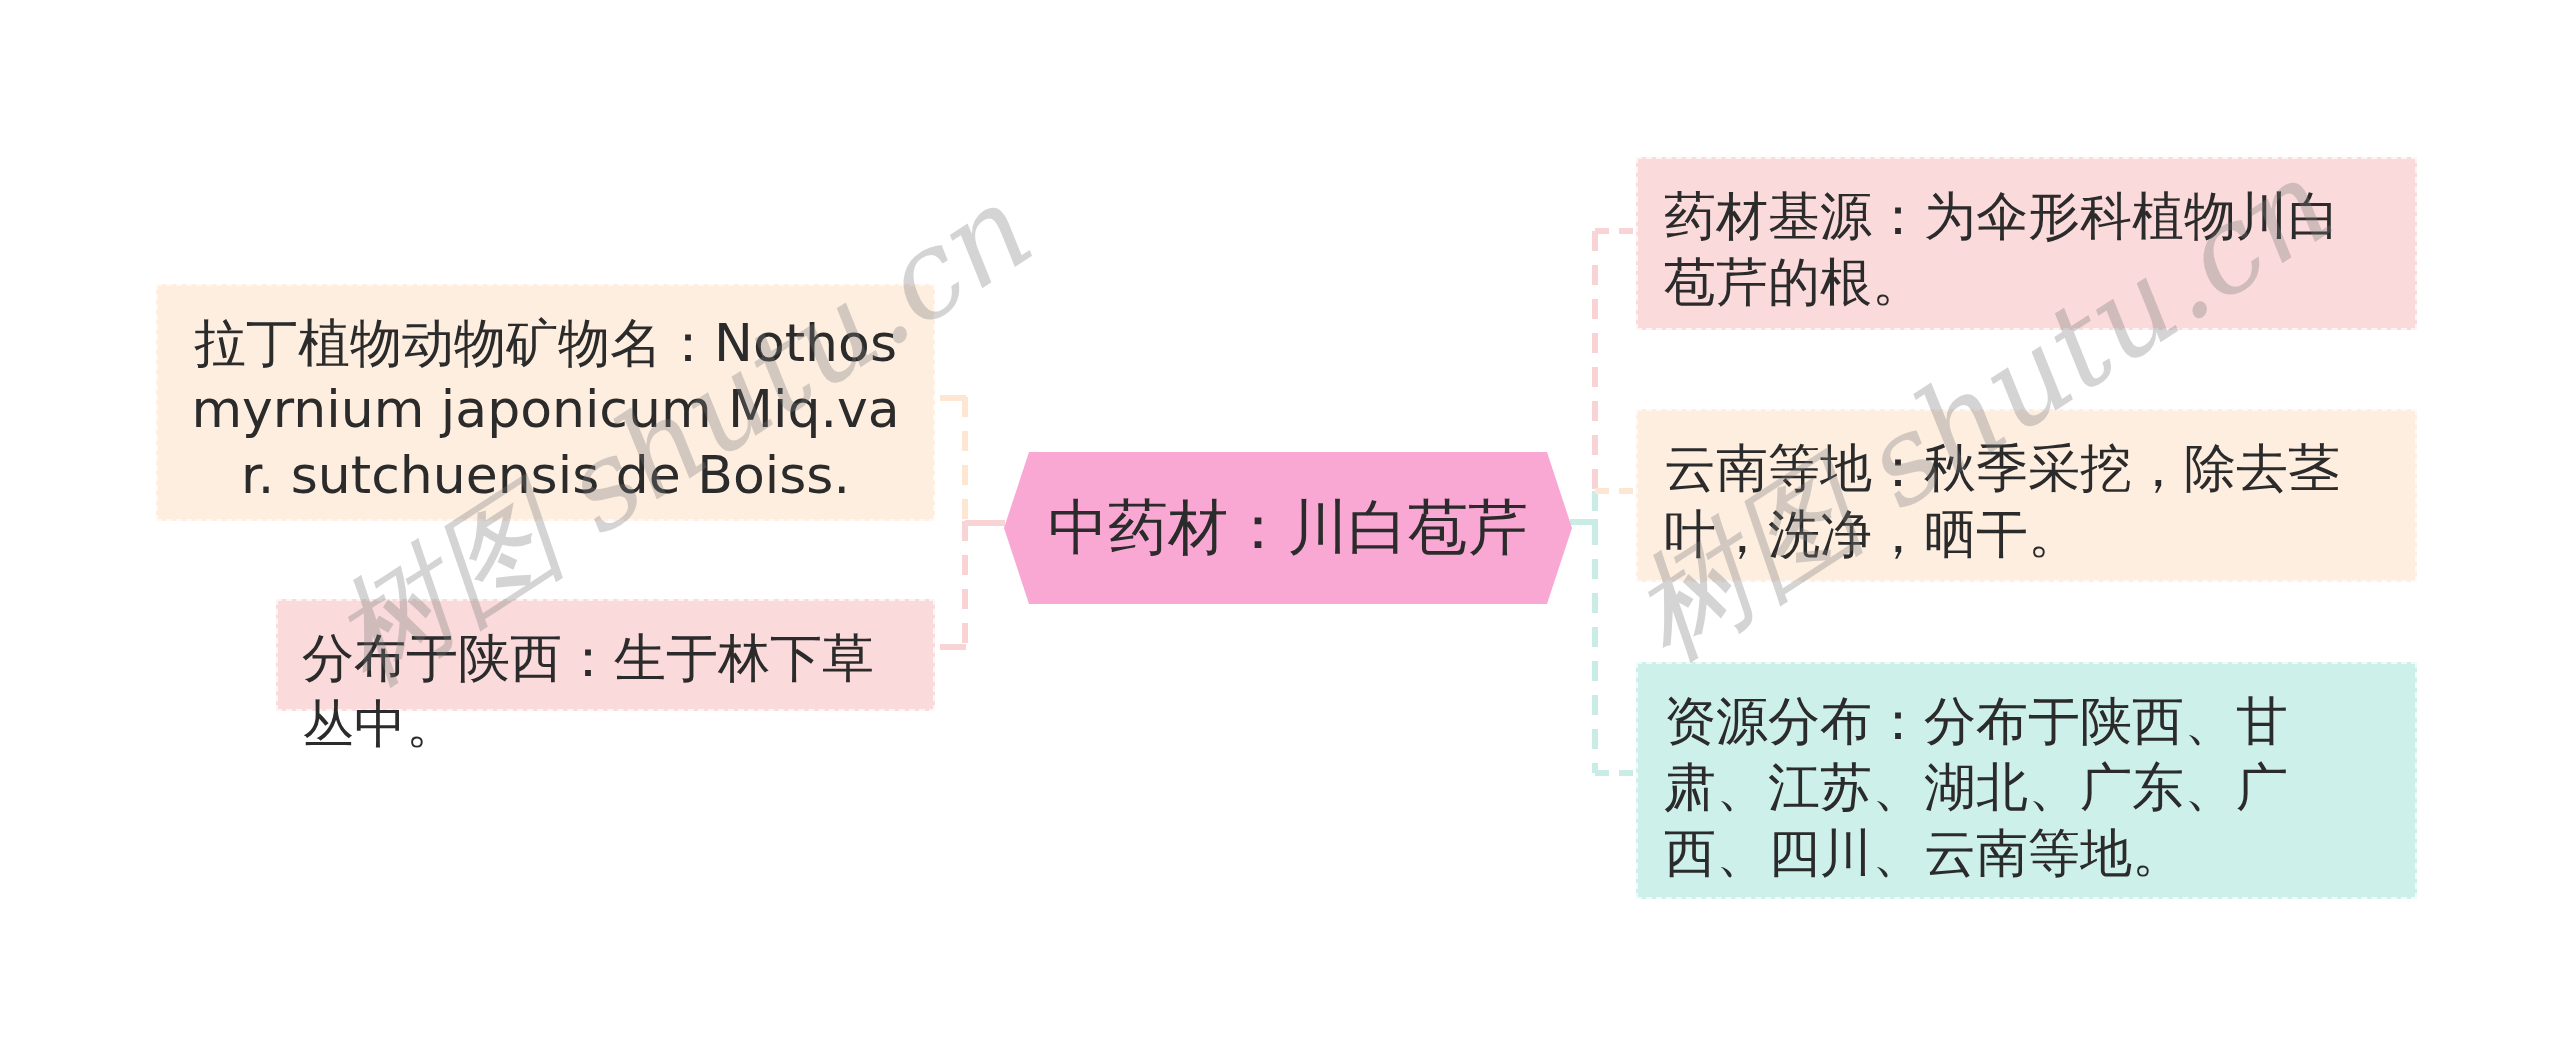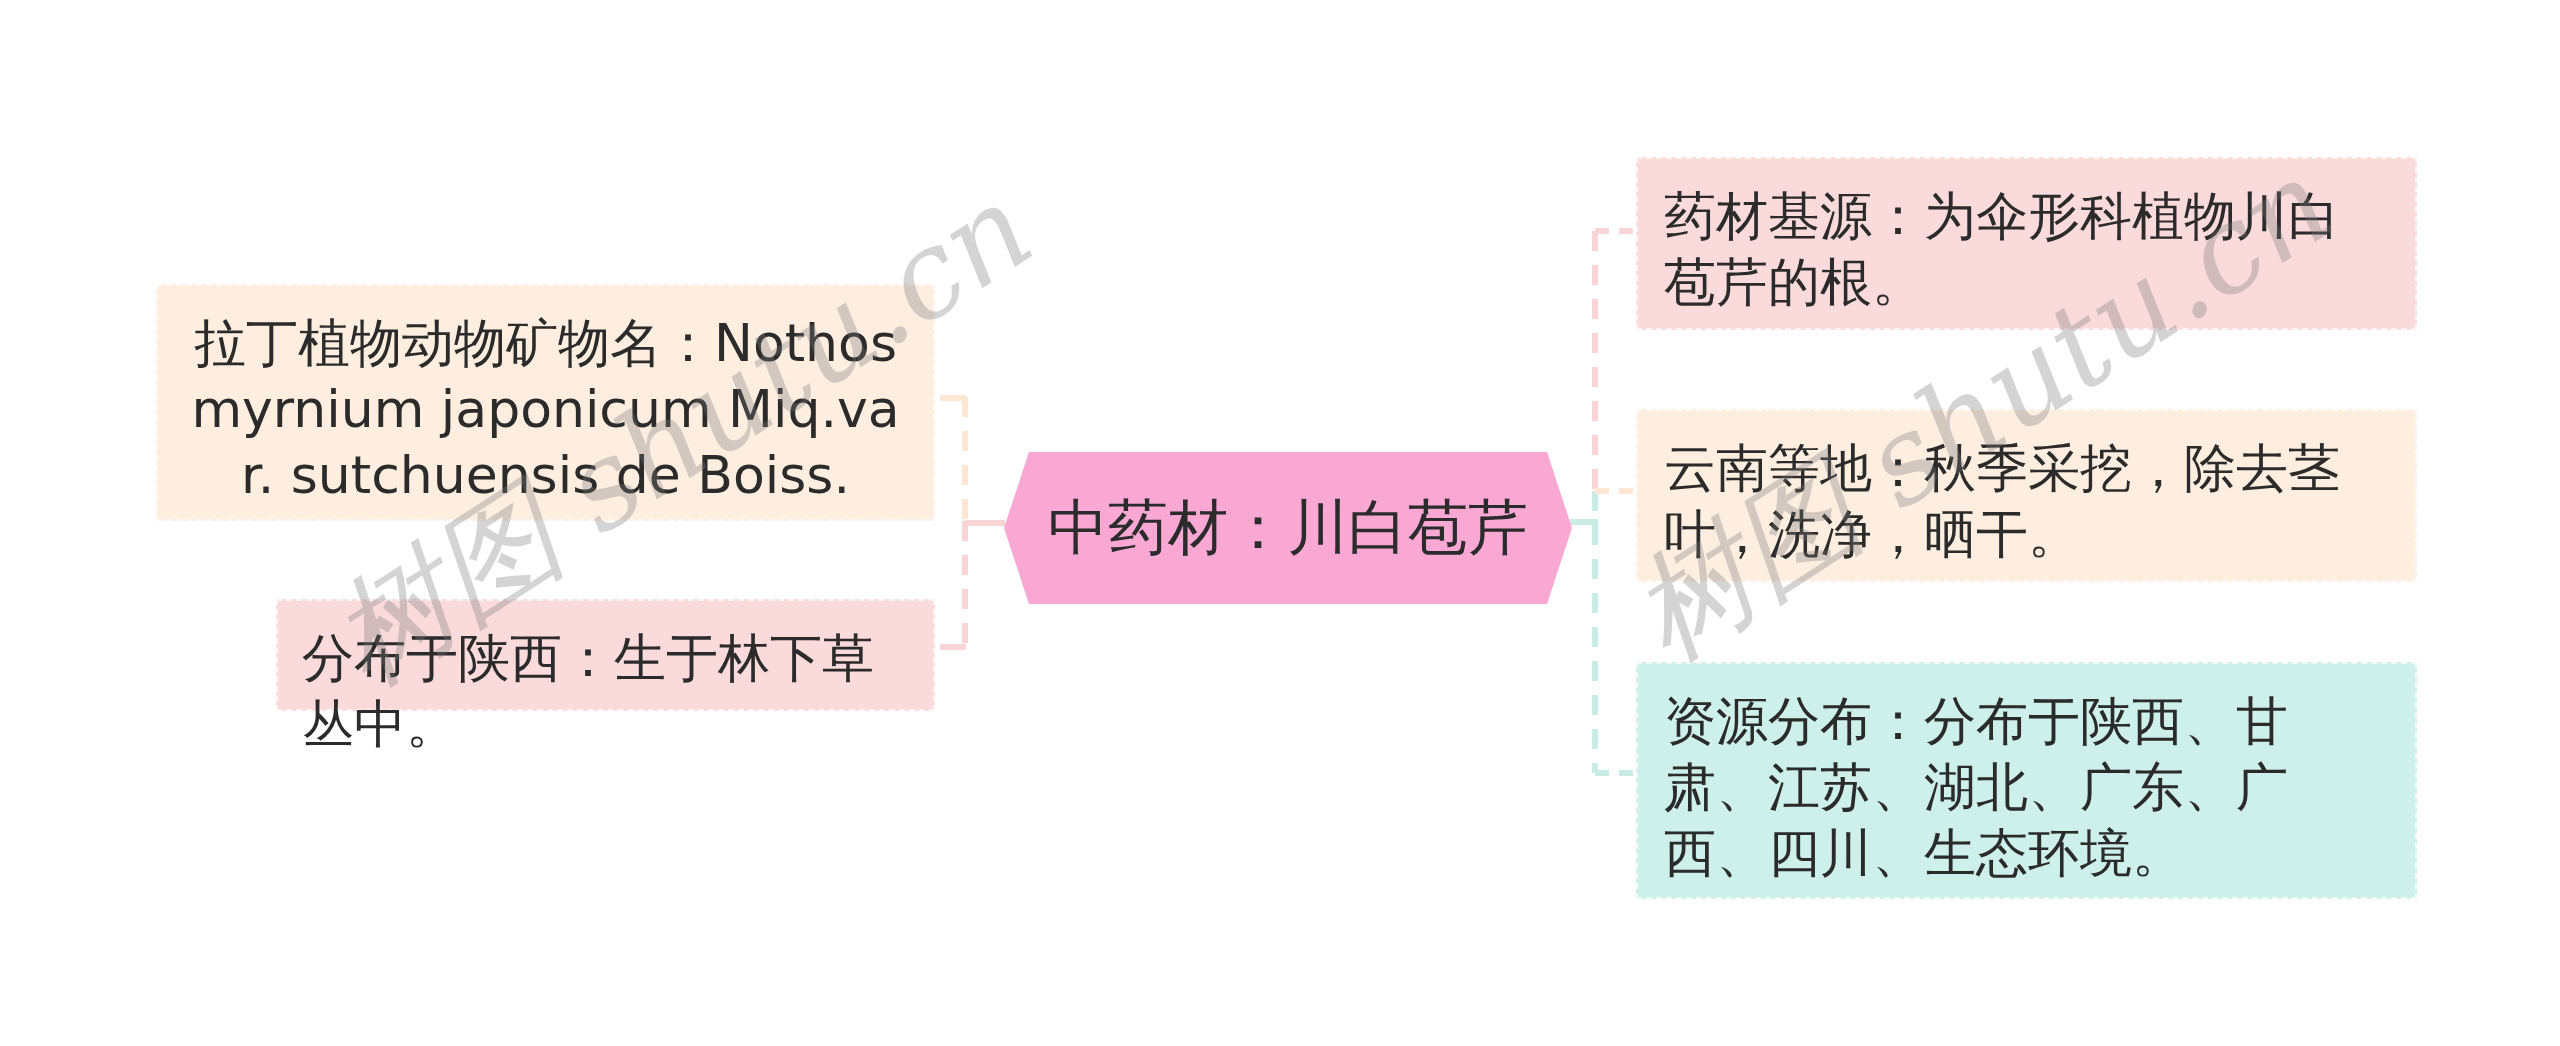--- a/index.html
+++ b/index.html
@@ -63,17 +63,17 @@
   <span>分布于陕西：生于林下草丛中。</span>
 </div>
 
 <div class="node pink" style="left:1636px; top:157px; width:781px; height:173px;">
   <span>药材基源：为伞形科植物川白苞芹的根。</span>
 </div>
 <div class="node peach" style="left:1636px; top:409px; width:781px; height:173px;">
   <span>云南等地：秋季采挖，除去茎叶，洗净，晒干。</span>
 </div>
 <div class="node mint" style="left:1636px; top:662px; width:781px; height:237px;">
-  <span>资源分布：分布于陕西、甘肃、江苏、湖北、广东、广西、四川、生态环境。</span>
+  <span>资源分布：分布于陕西、甘肃、江苏、湖北、广东、广西、四川、云南等地。</span>
 </div>
 
 <div class="watermark" style="left:390px; top:560px;">树图 shutu.cn</div>
 <div class="watermark" style="left:1690px; top:535px;">树图 shutu.cn</div>
 
 </body></html>

